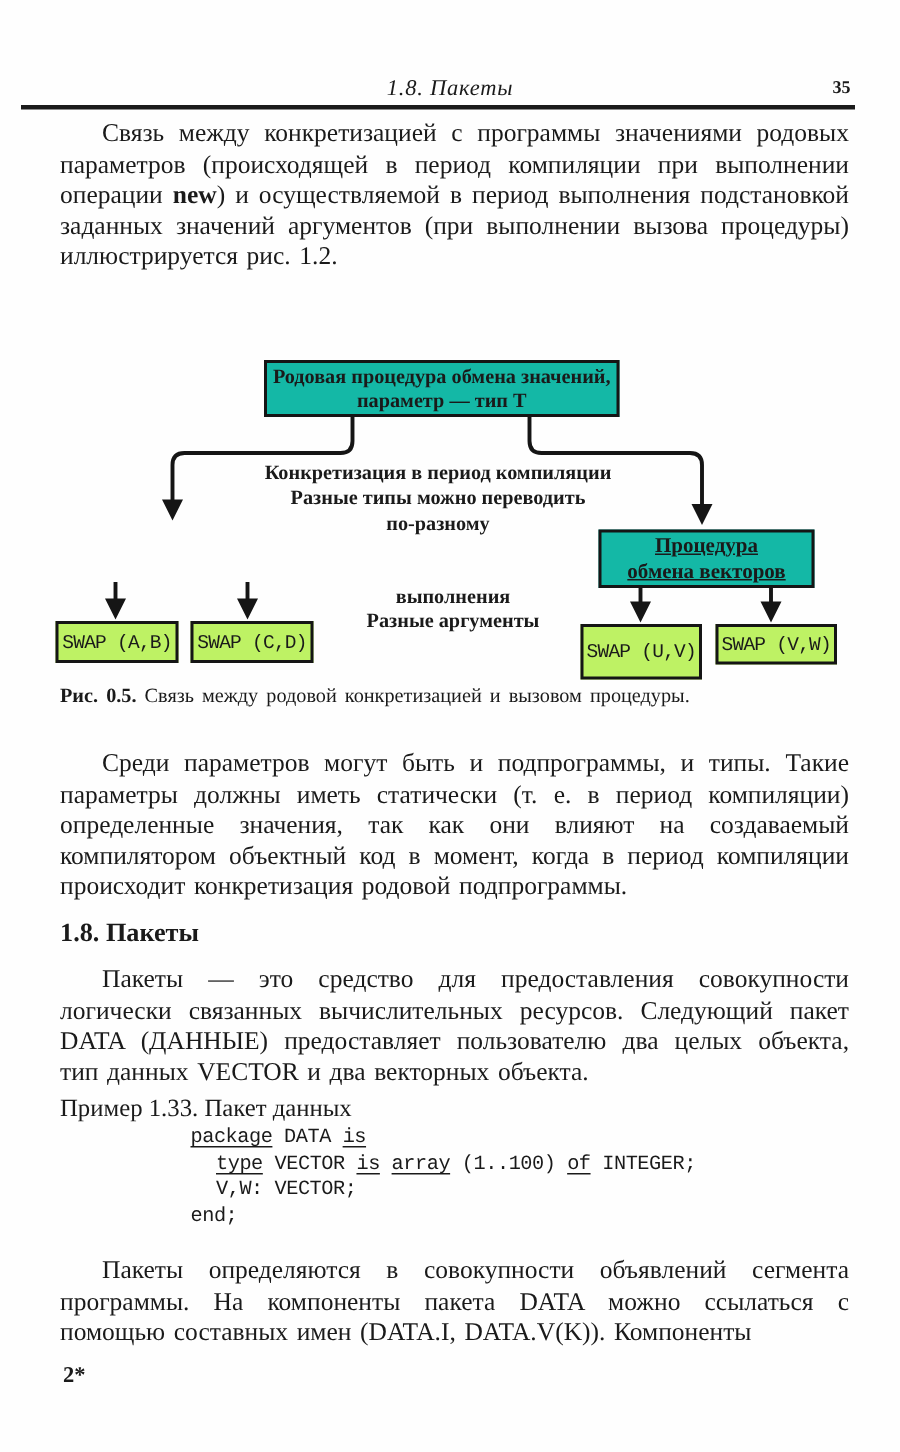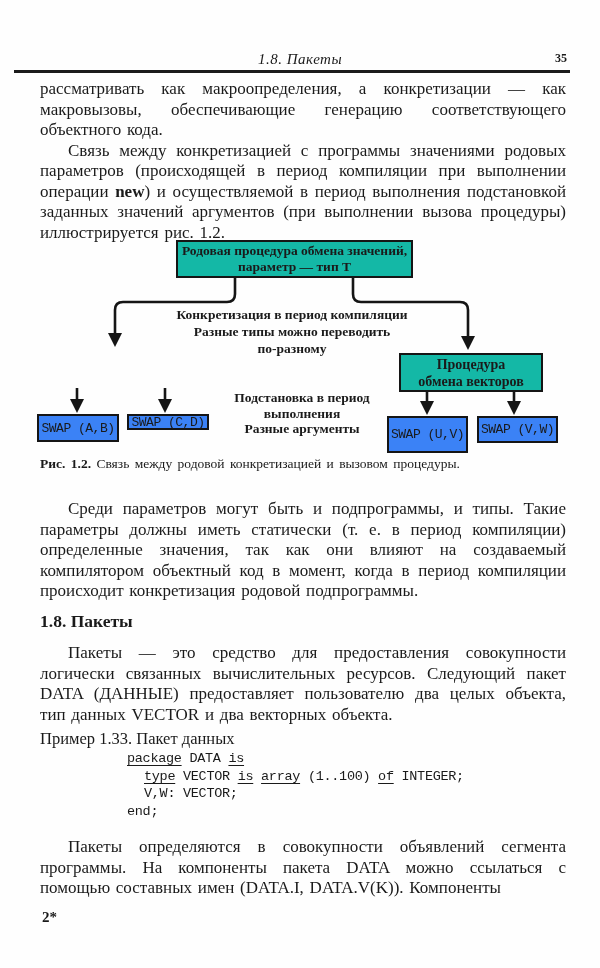--- a/index.html
+++ b/index.html
@@ -64,32 +64,32 @@
     position: absolute;
     border: 2.5px solid #151515;
     background: #14b8a6;
     display: flex; flex-direction: column; justify-content: center; align-items: center;
     text-align: center;
     font-weight: bold;
     box-sizing: border-box;
   }
   .top-box   { left: 176px; top: 2px;   width: 237px; height: 38px; font-size: 13.5px; line-height: 16px; }
   .left-box  { left: 47px;  top: 110px; width: 145px; height: 40px; font-size: 14px;   line-height: 17px; }
-  .right-box { left: 399px; top: 115px; width: 144px; height: 39px; font-size: 14px;   line-height: 17px; }
+  .right-box { left: 399px; top: 115px; width: 144px; height: 39px; font-size: 14px;   line-height: 17px; text-decoration: underline; }
   .swap-box {
     position: absolute;
     border: 2.5px solid #151515;
-    background: #3b82f6;
+    background: #bef264;
     display: flex; justify-content: center; align-items: center;
     font-family: "Liberation Mono", monospace;
     font-size: 13px; letter-spacing: -0.5px;
     box-sizing: border-box; white-space: pre;
   }
   .swap-ab { left: 37px;  top: 176px; width: 82px; height: 28px; }
-  .swap-cd { left: 127px; top: 176px; width: 82px; height: 16px; }
+  .swap-cd { left: 127px; top: 176px; width: 82px; height: 28px; }
   .swap-uv { left: 387px; top: 178px; width: 81px; height: 37px; }
   .swap-vw { left: 477px; top: 178px; width: 81px; height: 27px; }
   .ann {
     position: absolute; text-align: center; font-weight: bold;
   }
   .ann div { margin: 0; }
   .ann1 { left: 170px; top: 68px;  width: 244px; font-size: 13.5px; line-height: 17px; }
   .ann2 { left: 222px; top: 152px; width: 160px; font-size: 13.5px; line-height: 15.5px; }
 
   .fig-caption {
@@ -119,21 +119,20 @@
 
 <div class="page">
 
   <header class="running-head">
     <span class="rh-title">1.8. Пакеты</span>
     <span class="rh-page">35</span>
   </header>
   <div class="head-rule"></div>
 
   <div class="textcol tb-intro">
-    <p>рассматривать как макроопределения, а конкретизации — как макровызовы, обеспечивающие генерацию соответствующего объектного кода.</p>
     <p class="indent"><span>Связь между конкретизацией с программы значениями родовых параметров (происходящей в период компиляции при выполнении операции </span><span class="kw-bold">new</span><span>) и осуществляемой в период выполнения подстановкой заданных значений аргументов (при выполнении вызова процедуры) иллюстрируется рис. 1.2.</span></p>
   </div>
 
   <figure class="diagram">
     <svg width="600" height="218" viewBox="0 0 600 218">
       <g stroke="#151515" stroke-width="2.6" fill="none">
         <path d="M 235,40 V 56 Q 235,64 227,64 H 123 Q 115,64 115,72 V 96"></path>
         <path d="M 353,40 V 56 Q 353,64 361,64 H 460 Q 468,64 468,72 V 99"></path>
         <path d="M 77,150 V 162"></path>
         <path d="M 165,150 V 162"></path>
@@ -161,32 +160,31 @@
       <div>по-разному</div>
     </div>
 
 
     <div class="dbox right-box">
       <div>Процедура</div>
       <div>обмена векторов</div>
     </div>
 
     <div class="ann ann2">
-      <div>Подстановка в период</div>
       <div>выполнения</div>
       <div>Разные аргументы</div>
     </div>
 
     <div class="swap-box swap-ab">SWAP (A,B)</div>
     <div class="swap-box swap-cd">SWAP (C,D)</div>
     <div class="swap-box swap-uv">SWAP (U,V)</div>
     <div class="swap-box swap-vw">SWAP (V,W)</div>
   </figure>
 
-  <p class="fig-caption"><b>Рис. 1.2.</b><span> Связь между родовой конкретизацией и вызовом процедуры.</span></p>
+  <p class="fig-caption"><b>Рис. 0.5.</b><span> Связь между родовой конкретизацией и вызовом процедуры.</span></p>
 
   <div class="textcol p3">
     <p class="indent">Среди параметров могут быть и подпрограммы, и типы. Такие параметры должны иметь статически (т. е. в период компиляции) определенные значения, так как они влияют на создаваемый компилятором объектный код в момент, когда в период компиляции происходит конкретизация родовой подпрограммы.</p>
   </div>
 
   <h2 class="sec-heading">1.8. Пакеты</h2>
 
   <div class="textcol p4">
     <p class="indent">Пакеты — это средство для предоставления совокупности логически связанных вычислительных ресурсов. Следующий пакет DATA (ДАННЫЕ) предоставляет пользователю два целых объекта, тип данных VECTOR и два векторных объекта.</p>
   </div>

